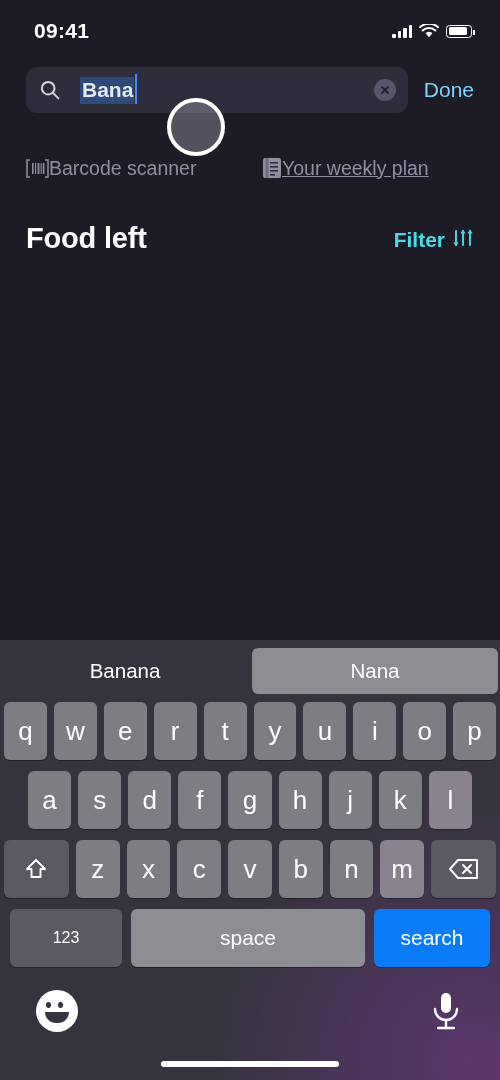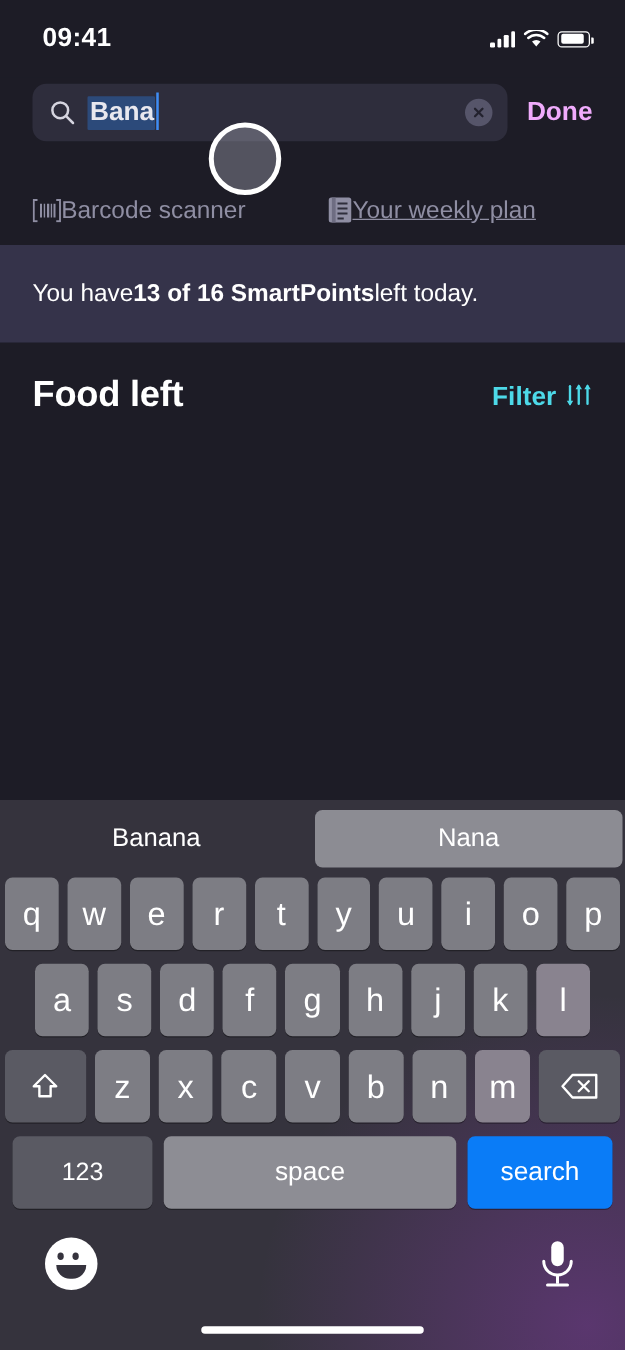--- a/index.html
+++ b/index.html
@@ -28,34 +28,34 @@
   .bars i:nth-child(1){height:4px}.bars i:nth-child(2){height:7px}
   .bars i:nth-child(3){height:10px}.bars i:nth-child(4){height:13px}
   .batt { width:26px; height:13px; border:1.6px solid #fff; border-radius:3.5px; position:relative; padding:1.6px; }
   .batt::after{content:"";position:absolute;right:-3.6px;top:4px;width:2px;height:5px;background:#fff;border-radius:0 1px 1px 0;}
   .batt span{display:block;height:100%;width:88%;background:#fff;border-radius:1.6px;}
 
   
   #search-row { display:flex; align-items:center; padding:0 16px 0 26px; height:56px; }
   #searchbar {
     flex:1; height:46px; background:#2e2d3c; border-radius:11px;
-    display:flex; align-items:center; padding:0 12px 0 14px; gap:10px; position:relative;justify-content:center;
+    display:flex; align-items:center; padding:0 12px 0 14px; gap:20px; position:relative;justify-content:center;
   }
   #search-text {
     flex:1; font-size:21px; font-weight:700; color:#e8e8ef;
     background:#2c4a7a; padding:1px 1px 2px 2px; border-radius:1px;
     position:relative; display:inline-block; flex:0 0 auto;
   }
   #search-text::after{content:"";position:absolute;right:-3px;top:-3px;width:2.5px;height:30px;background:#3f8df5;}
   #search-spacer { flex:1; }
   #clear-btn {
     width:22px;height:22px;border-radius:50%;background:#56556a;
     display:flex;align-items:center;justify-content:center;flex:0 0 auto;
   }
-  #done-btn { color:#f0abfc; font-size:21px; font-weight:700; padding:0 10px 0 16px; }
+  #done-btn { color:#7dd3fc; font-size:21px; font-weight:400; padding:0 10px 0 16px; }
 
   
   #touch-dot {
     position:absolute; left:167px; top:98px; width:58px; height:58px;
     border-radius:50%; border:4px solid #ffffff; background:rgba(160,160,175,.42);
     z-index:50;
   }
 
   
   #shortcuts { display:flex; padding:22px 0 0 0; height:78px; }
@@ -109,21 +109,21 @@
   .key {
     background:#7d7d84; border-radius:6px; height:58px; flex:1;
     display:flex; align-items:center; justify-content:center;
     font-size:26px; color:#fff; font-weight:400;
     box-shadow:0 1px 0 rgba(0,0,0,.35);
   }
   .key.light-tint { background:#89838f; }
   .krow.r2 { padding:0 24px; }
   .krow.r3 { }
   .key.wide { flex:0 0 65px; background:#5a5a63; }
-  .key.num { flex:0 0 112px; background:#5a5a63; font-size:20px; }
+  .key.num { flex:0 0 112px; background:#5a5a63; font-size:16px; }
   .key.space { flex:1; background:#8d8d94; font-size:21px; }
   .key.search { flex:0 0 116px; background:#0a7cf7; font-size:21px; }
   .krow.bottom { gap:9px; padding:0 6px; margin-top:1px; }
 
   
   #kb-bottom { display:flex; align-items:center; justify-content:space-between; padding:12px 36px 0 36px; }
   #emoji-icon { width:42px;height:42px;border-radius:50%;background:#fff;position:relative; }
   #emoji-icon::before{content:"";position:absolute;left:10px;top:12px;width:5px;height:6px;border-radius:50%;background:#35333d;
     box-shadow:12px 0 0 #35333d;}
   #emoji-icon::after{content:"";position:absolute;left:9px;top:22px;width:24px;height:11px;background:#35333d;
@@ -203,25 +203,20 @@
           <rect x="8" y="5" width="8" height="1.6"></rect>
             <rect x="8" y="9" width="8" height="1.6"></rect>
           <rect x="8" y="13" width="8" height="1.6"></rect>
             <rect x="8" y="17" width="5" height="1.6"></rect>
         </g>
       </svg>
       <span>Your weekly plan</span>
     </div>
   </div>
 
-  <div id="points-banner">
-    <span class="light">You have </span>
-      <b>13 of 16 SmartPoints</b>
-      <span class="light"> left today.</span>
-  </div>
 
   <div id="list-head">
     <div id="list-title">Food left</div>
     <div id="filter-btn">
       <span>Filter</span>
       <svg width="22" height="20" viewBox="0 0 22 20">
         <g stroke="#4dd9e8" stroke-width="1.9" stroke-linecap="round">
           <line x1="4" y1="3" x2="4" y2="17"></line>
           <line x1="11" y1="3" x2="11" y2="17"></line>
           <line x1="18" y1="3" x2="18" y2="17"></line>

